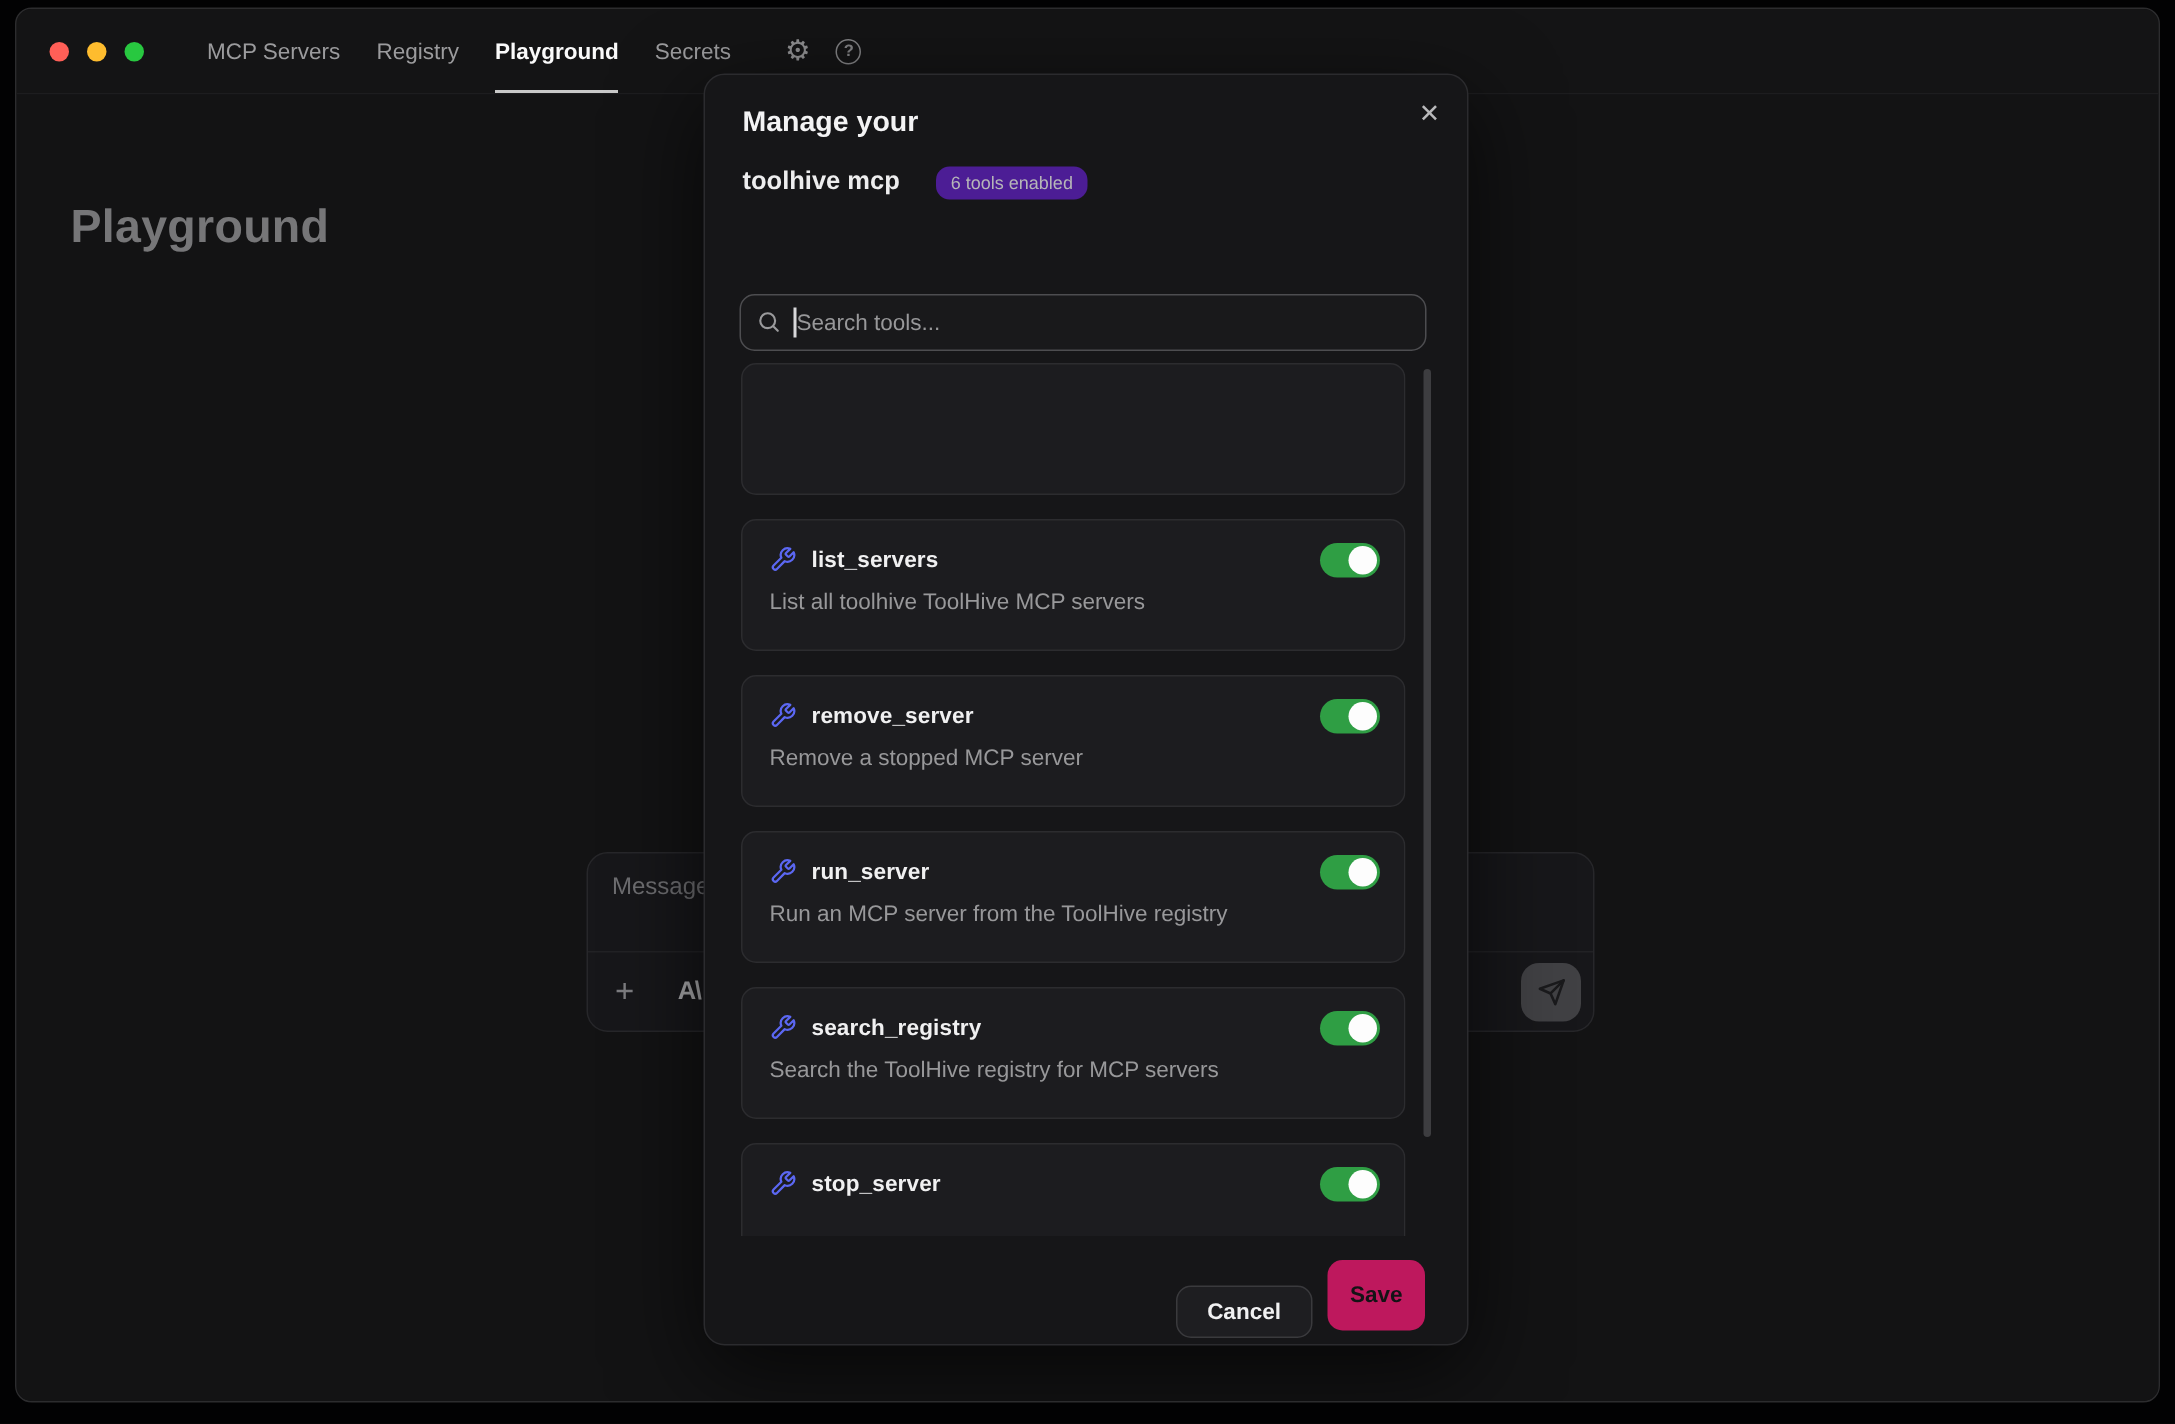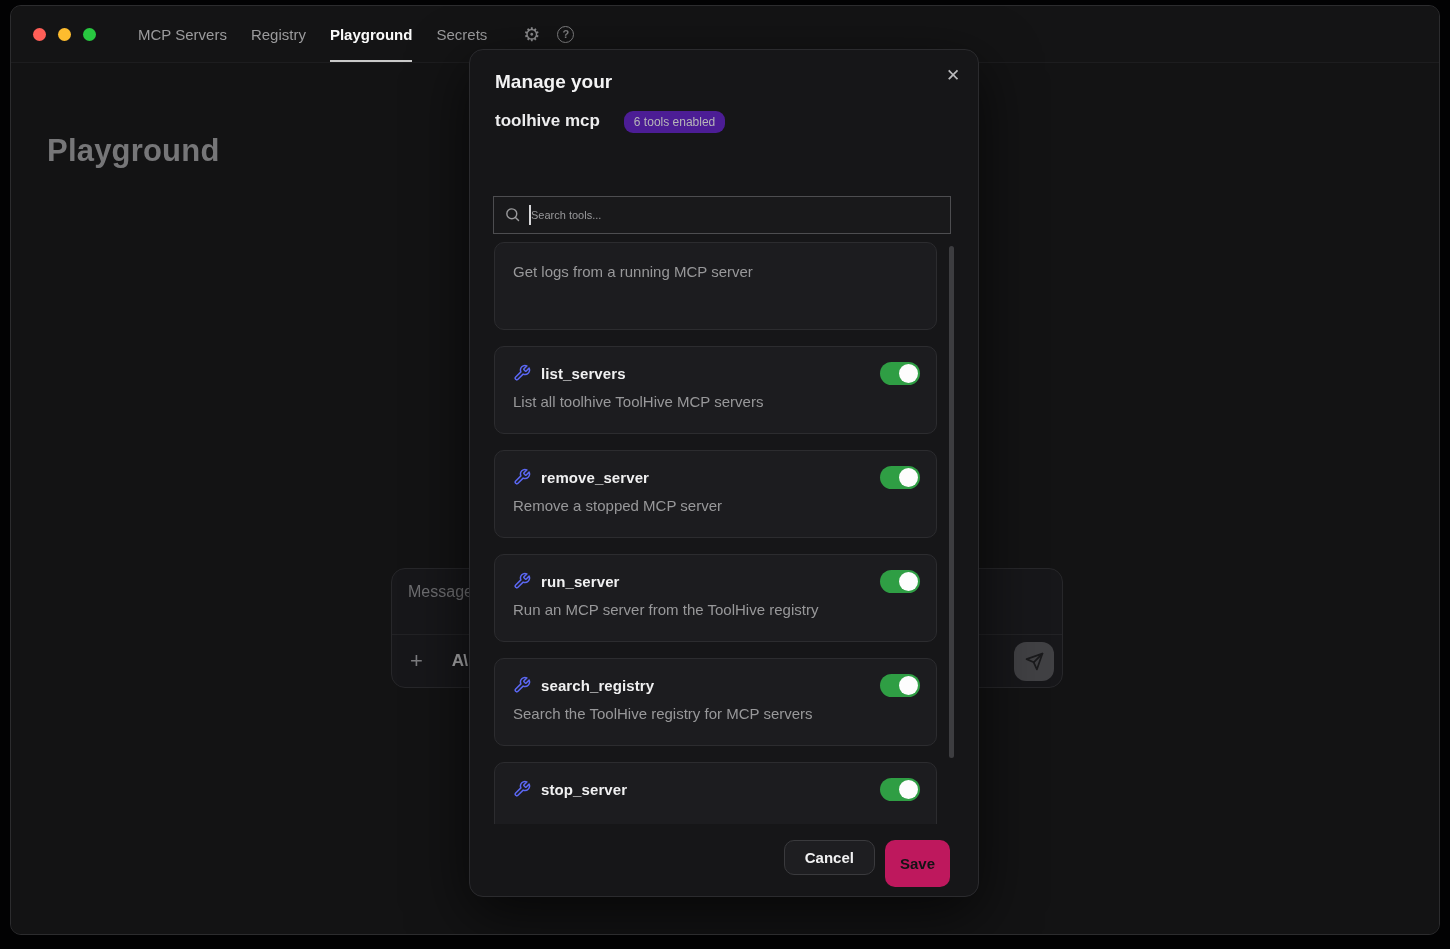--- a/index.html
+++ b/index.html
@@ -72,22 +72,22 @@
   .bulk-actions { position:absolute; left:25px; top:94px; display:flex; gap:11px; }
   .bulk-btn {
     height:35px; display:flex; align-items:center; gap:8px; padding:0 18px;
     border-radius:8px; font-size:14px; font-weight:600;
   }
   .bulk-btn.enable { background:#1b1b1d; border:1px solid #2d2d30; color:#8d8d8f; }
   .bulk-btn.disable { background:#252528; border:1px solid #3c3c3f; color:#ececed; }
 
   .search-wrap { position:absolute; left:23px; top:146px; width:458px; height:38px; }
   .search-input {
-    width:100%; height:100%; background:#19191b; border:1px solid #4d4d50; border-radius:0;
-    padding:0 12px 0 37px; font-size:11px; color:#e8e8e9; outline:none;
+    width:100%; height:100%; background:#19191b; border:1px solid #4d4d50; border-radius:10px;
+    padding:0 12px 0 37px; font-size:15px; color:#e8e8e9; outline:none;
     font-family:"Liberation Sans", sans-serif;
   }
   .search-input::placeholder { color:#98989a; }
   .search-icon { position:absolute; left:11px; top:10px; }
   .search-caret { position:absolute; left:36px; top:9px; width:1.5px; height:20px; background:#d8d8da; }
 
   .tool-list { position:absolute; left:24px; top:192px; width:443px; height:582px; overflow:hidden; }
   .tool-item {
     height:88px; margin-bottom:16px; background:#1c1c1f; border:1px solid #2c2c2f;
     border-radius:10px; padding:13px 16px 0 18px;
@@ -99,21 +99,21 @@
   .toggle.on { background:#2f9e44; }
   .toggle .knob { position:absolute; top:2px; width:19px; height:19px; border-radius:50%; background:#fdfdfd; }
   .toggle.on .knob { right:2px; }
 
   .list-scrollbar { position:absolute; left:479px; top:196px; width:5px; height:512px;
                     background:#3d3d40; border-radius:3px; }
 
   .modal-footer { position:absolute; right:28px; top:790px; display:flex; gap:10px; }
   .btn-cancel {
     height:35px; padding:0 20px; background:#1e1e21; border:1px solid #3a3a3d;
-    border-radius:10px; color:#f1f1f2; font-size:15px; font-weight:600;
+    border-radius:10px; color:#f1f1f2; font-size:15px; font-weight:600;margin-top:17px;
   }
   .btn-save {
     height:47px; padding:0 15px; background:#be185d; border:none;
     border-radius:10px; color:#131315; font-size:15px; font-weight:600;
   }
   svg { display:block; }
 </style>
 </head>
 <body>
 
@@ -174,21 +174,20 @@
         <svg width="17" height="17" viewBox="0 0 24 24" fill="none" stroke="#9a9a9c" stroke-width="2" stroke-linecap="round">
           <circle cx="11" cy="11" r="7"></circle>
             <path d="m20.5 20.5-4.3-4.3"></path>
         </svg>
       </span>
       <span class="search-caret"></span>
     </div>
 
     <div class="tool-list" id="tool-list">
   <div class="tool-item">
-    <div class="tool-desc">Get logs from a running MCP server</div>
   </div>
 
   <div class="tool-item">
     <div class="tool-head">
       <span>
         <svg width="18" height="18" viewBox="0 0 24 24" fill="none" stroke="#5b67f2" stroke-width="2" stroke-linecap="round" stroke-linejoin="round">
           <path d="M14.7 6.3a1 1 0 0 0 0 1.4l1.6 1.6a1 1 0 0 0 1.4 0l3.77-3.77a6 6 0 0 1-7.94 7.94l-6.91 6.91a2.12 2.12 0 0 1-3-3l6.91-6.91a6 6 0 0 1 7.94-7.94l-3.76 3.76z"></path>
         </svg>
       </span>
       <span class="tool-name">list_servers</span>

